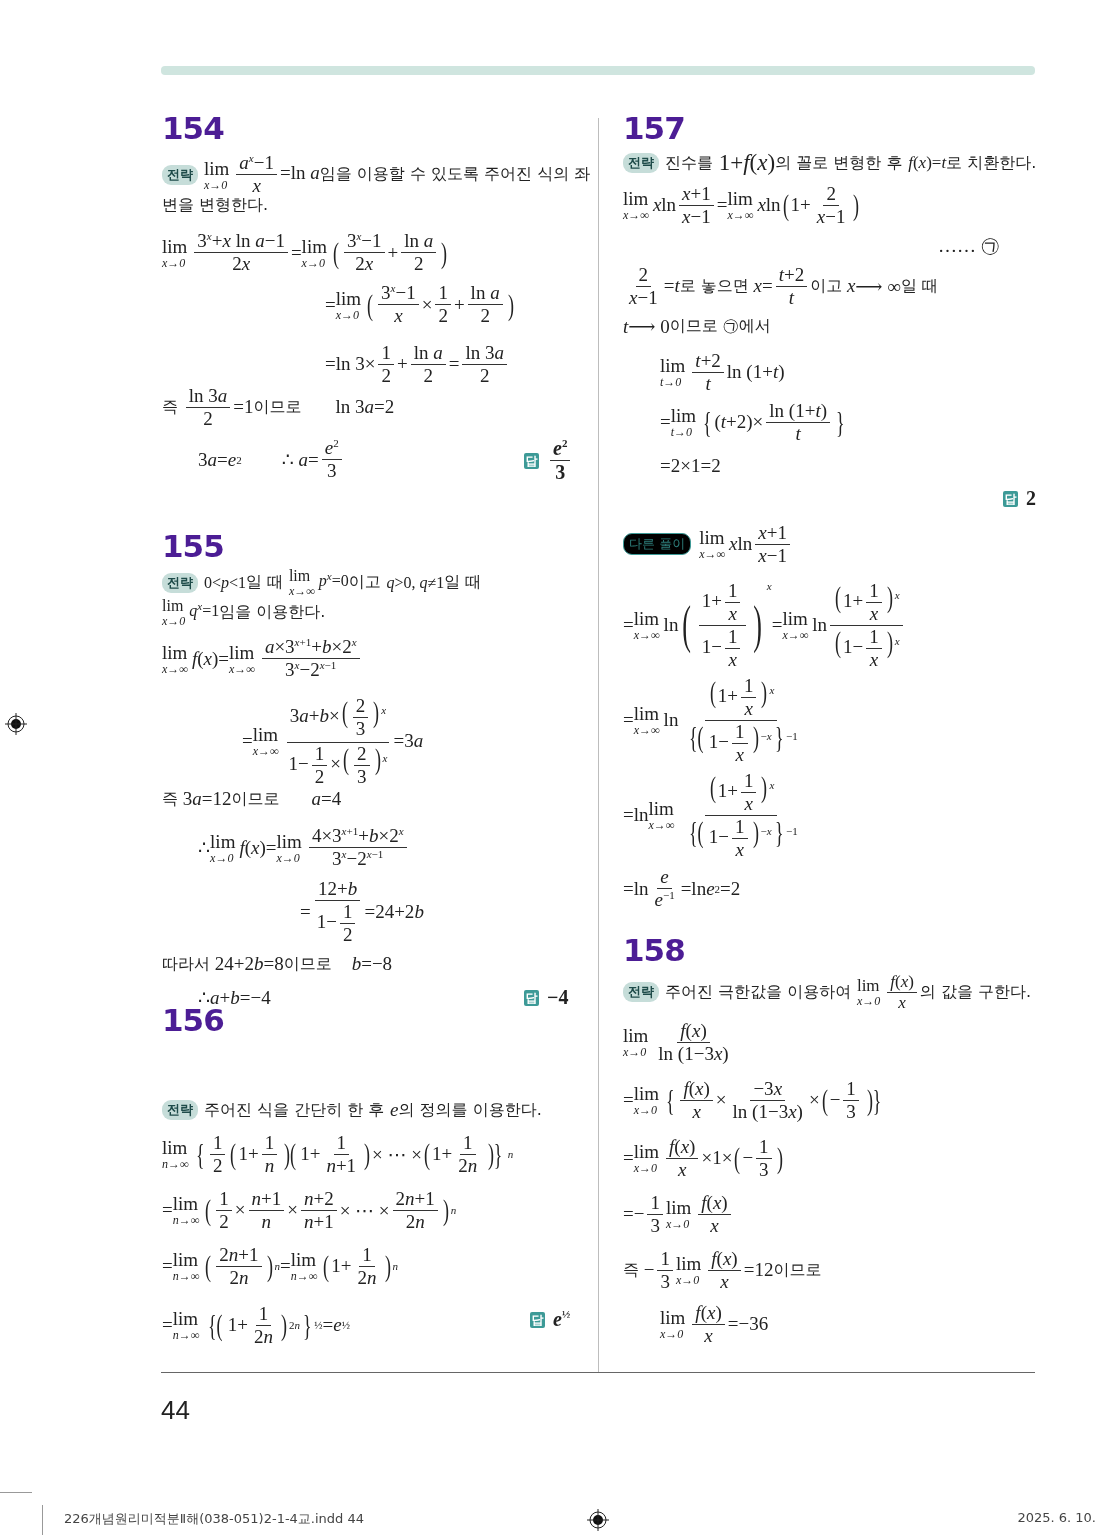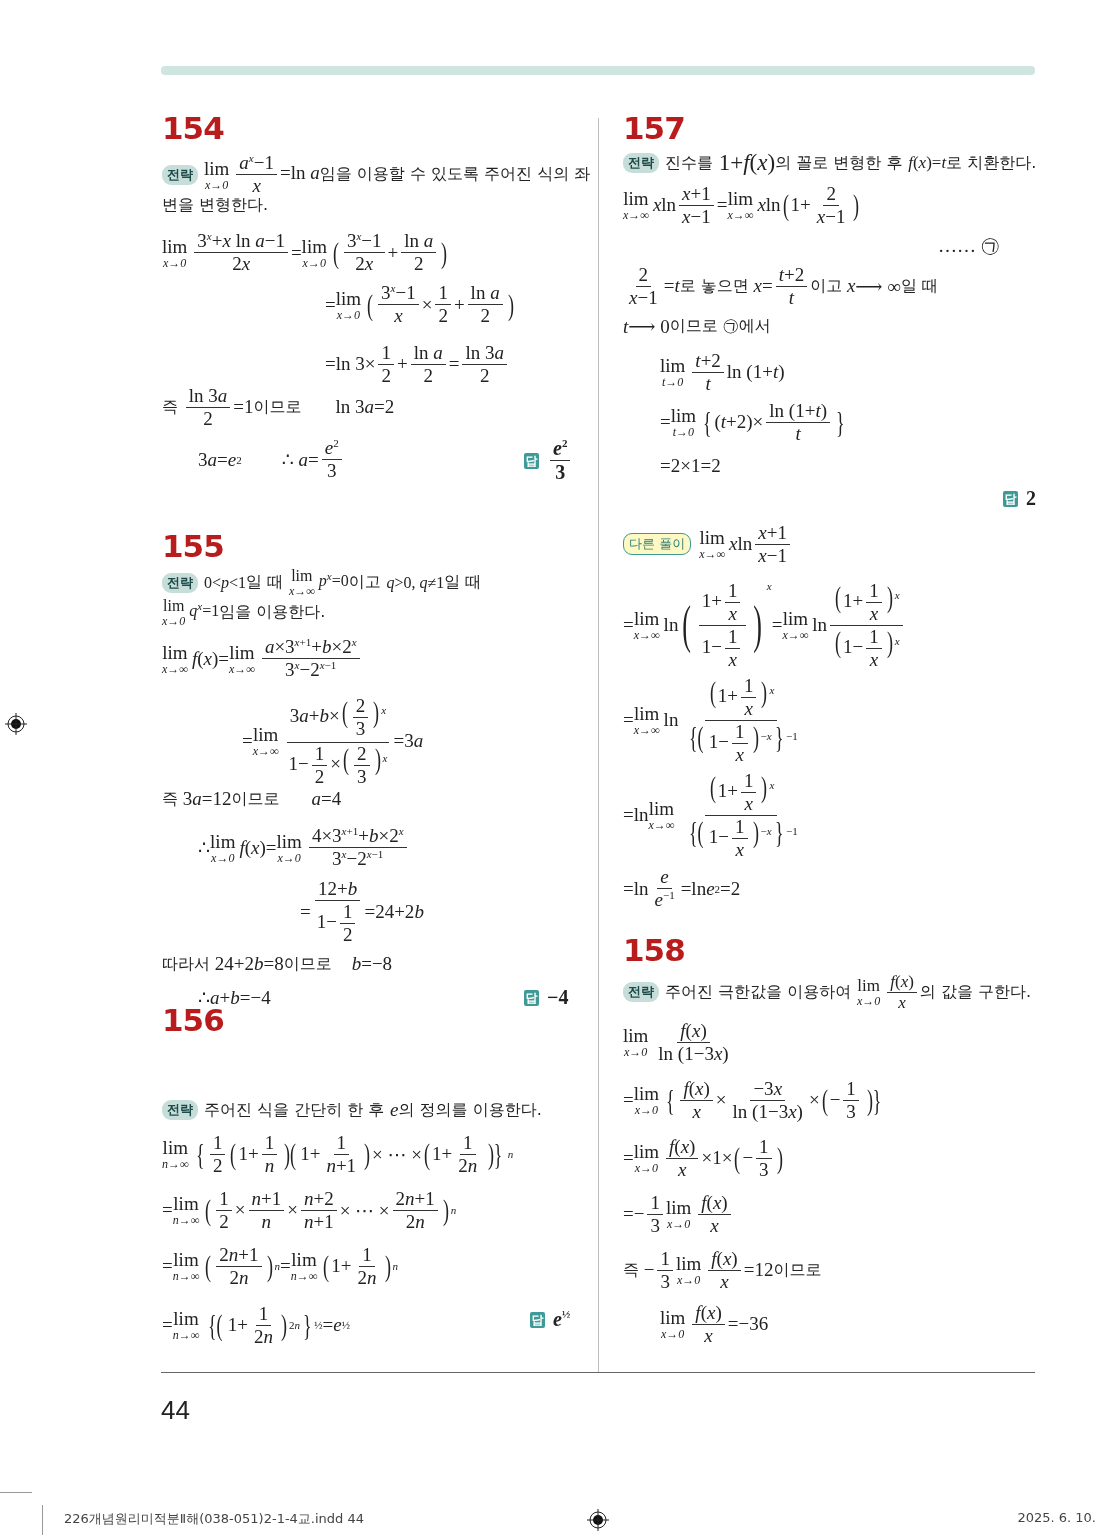--- a/index.html
+++ b/index.html
@@ -7,33 +7,33 @@
        font-family:"DejaVu Sans","Liberation Sans",sans-serif;color:#222;}
   .topbar{position:absolute;left:161px;top:66px;width:874px;height:9px;background:#cfe5df;border-radius:4px;}
   .colsep{position:absolute;left:598px;top:118px;width:1px;height:1255px;background:#bdbdbd;}
   .bottomrule{position:absolute;left:161px;top:1372px;width:874px;height:1px;background:#666;}
   .pagenum{position:absolute;left:161px;top:1395px;font-size:26px;color:#222;font-family:"Liberation Sans",sans-serif;}
   .footer-line-v{position:absolute;left:42px;top:1505px;width:1px;height:30px;background:#999;}
   .footer-line-h{position:absolute;left:0;top:1492px;width:32px;height:1px;background:#999;}
   .footer-file{position:absolute;left:64px;top:1510px;font-size:13px;color:#444;}
   .footer-date{position:absolute;right:14px;top:1510px;font-size:13px;color:#444;}
   .regmark{position:absolute;width:22px;height:22px;}
-  .qnum{position:absolute;font-family:"DejaVu Sans",sans-serif;font-weight:bold;font-size:31px;color:#b91c1c;letter-spacing:-1px;}
+  .qnum{position:absolute;font-family:"DejaVu Sans",sans-serif;font-weight:bold;font-size:31px;color:#4c1d95;letter-spacing:-1px;}
   .line{position:absolute;font-size:18px;white-space:nowrap;display:flex;align-items:center;}
   .m{font-family:"Liberation Serif","DejaVu Serif",serif;font-size:19px;}
   .i{font-style:italic;}
   .kr{font-family:"DejaVu Sans",sans-serif;font-size:16px;color:#222;}
   .badge{display:inline-block;background:#c6ddd9;color:#1e4b49;font-weight:bold;font-size:13px;border-radius:9px;padding:1px 5px;margin-right:6px;font-family:"DejaVu Sans",sans-serif;}
-  .badge-outline{display:inline-block;border:1.5px solid #3d9a97;color:#2e7f7c;font-size:13px;border-radius:9px;padding:1px 5px;margin-right:8px;font-family:"DejaVu Sans",sans-serif;background:#fef9c3;}
+  .badge-outline{display:inline-block;border:1.5px solid #3d9a97;color:#2e7f7c;font-size:13px;border-radius:9px;padding:1px 5px;margin-right:8px;font-family:"DejaVu Sans",sans-serif;background:#000000;}
   .ans-badge{display:inline-block;background:#3d9a97;color:#fff;font-size:12px;font-weight:bold;width:15px;height:16px;line-height:16px;text-align:center;border-radius:2px;margin-right:8px;font-family:"DejaVu Sans",sans-serif;}
   .ans-val{font-family:"Liberation Serif",serif;font-weight:bold;font-size:20px;}
   .frac{display:inline-flex;flex-direction:column;align-items:center;vertical-align:middle;margin:0 3px;}
   .frac>.num{border-bottom:1px solid #333;padding:0 3px;line-height:1.15;}
   .frac>.den{padding:0 3px;line-height:1.15;}
-  .lim{display:inline-flex;flex-direction:column;align-items:center;vertical-align:middle;margin-right:4px;line-height:1;}
+  .lim{display:inline-flex;flex-direction:column;align-items:flex-start;vertical-align:middle;margin-right:4px;line-height:1;}
   .lim .sub{font-size:12px;font-style:italic;margin-top:1px;}
   sup{font-size:11px;}
   .par{font-size:30px;font-weight:100;line-height:1;transform:scaleX(0.6);display:inline-block;}
   .bigpar{font-size:52px;font-weight:100;line-height:1;transform:scaleX(0.5);display:inline-block;}
 </style>
 </head>
 <body>
 
 <div class="topbar"></div>
 <div class="colsep"></div>

